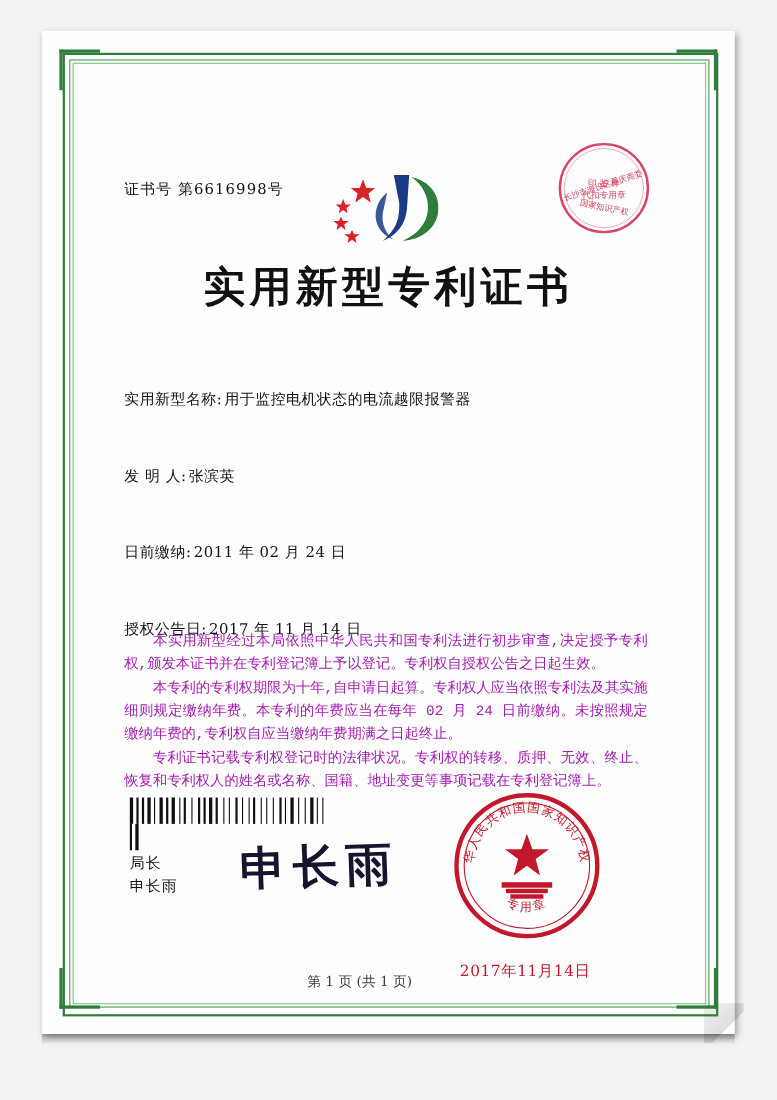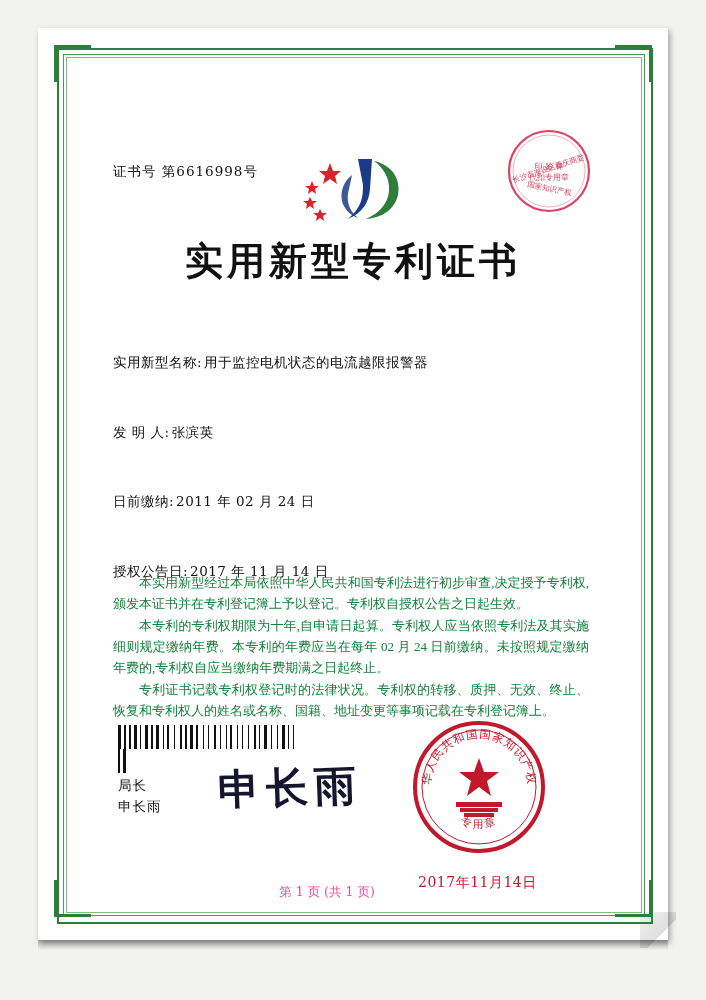--- a/index.html
+++ b/index.html
@@ -161,24 +161,24 @@
     letter-spacing: 0.5px;
     margin-top: 29px;
   }
 
   
   .body-text {
     position: absolute;
     left: 113px;
     top: 572px;
     width: 476px;
-    font-family: Liberation Serif, serif;
+    font-family: Liberation Mono, monospace;
     font-size: 13px;
     line-height: 21px;
-    color: #15803d;
+    color: #a21caf;
     text-align: justify;
   }
   .body-text p {
     margin: 0 0 1px 0;
     text-indent: 26px;
   }
 
   
   .barcode {
     position: absolute;
@@ -238,21 +238,21 @@
 
   
   .page-footer {
     position: absolute;
     left: 63px;
     top: 884px;
     width: 528px;
     text-align: center;
     font-family: "DejaVu Serif", "Liberation Serif", serif;
     font-size: 12.5px;
-    color: #ec4899;
+    color: #404040;
   }
 </style>
 </head>
 <body>
 
 <div class="scan-bg"></div>
 
 <div class="paper"></div>
 <div class="paper-shadow-strip"></div>
 <div class="corner-fold"></div>

